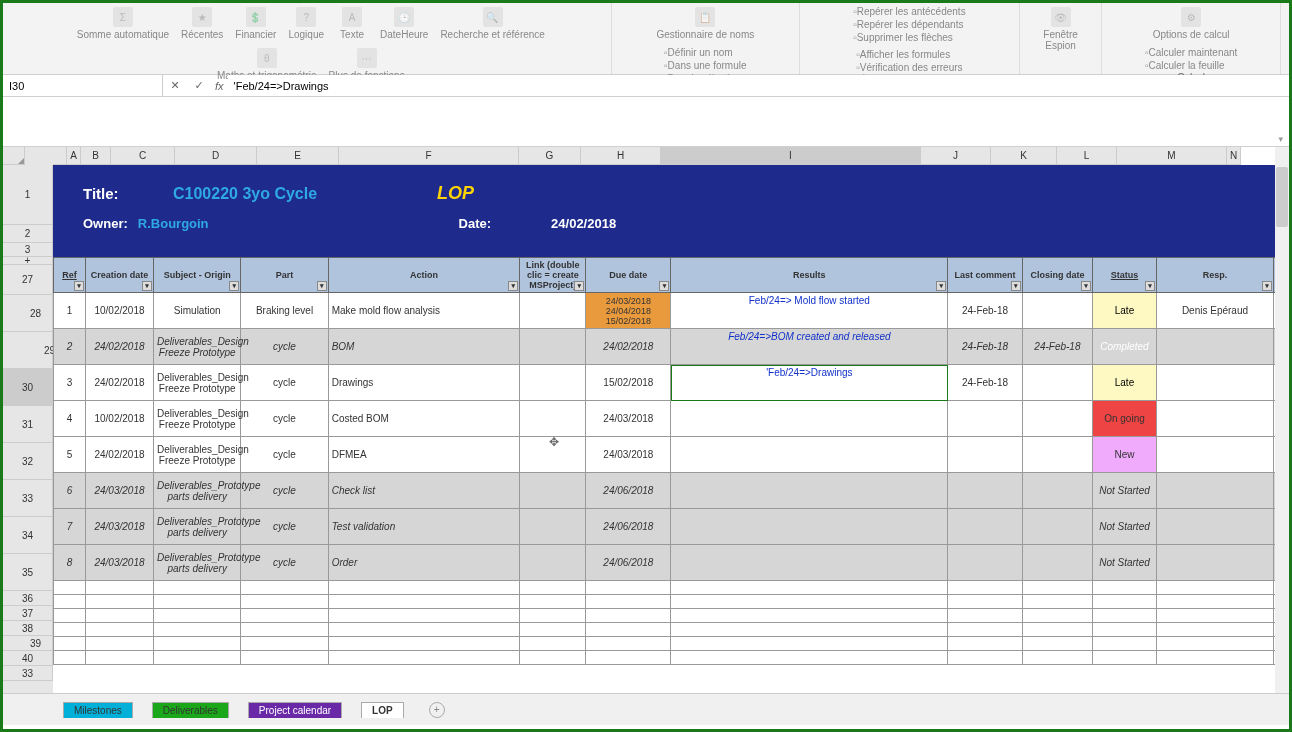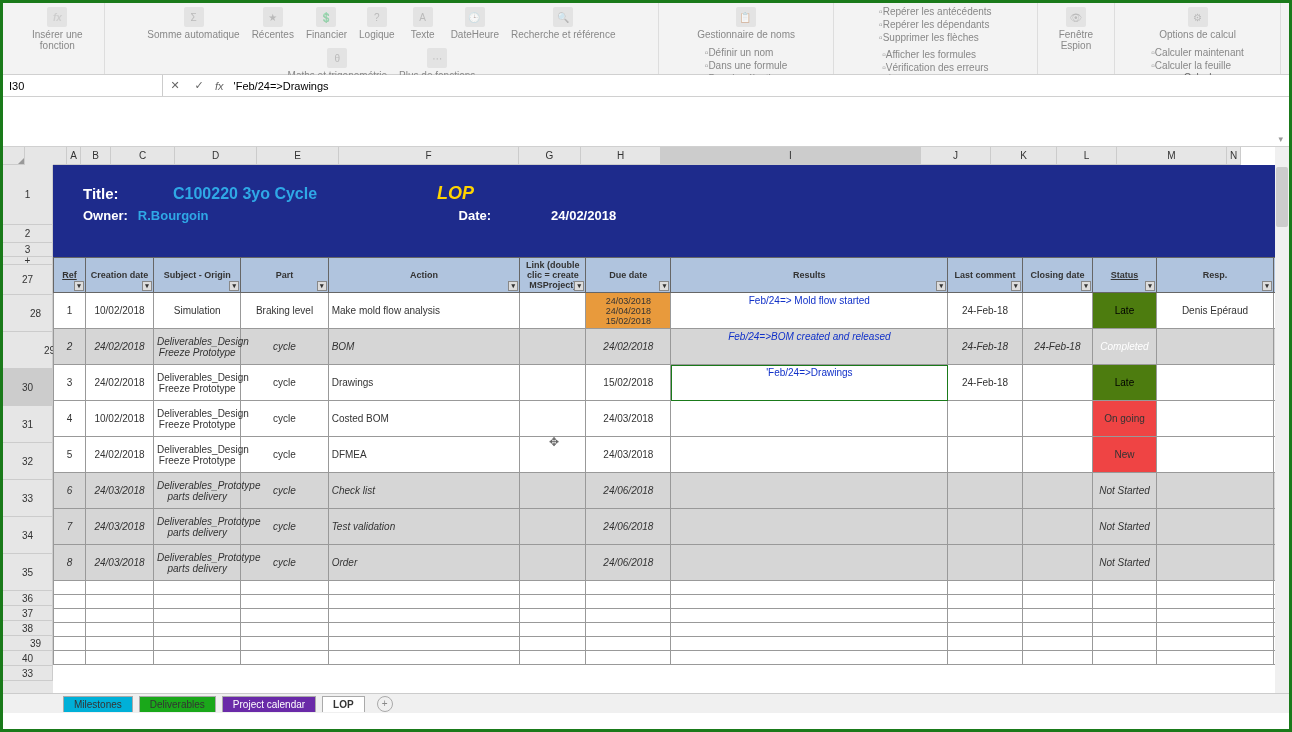--- a/index.html
+++ b/index.html
@@ -31,66 +31,60 @@
 .corner::after{content:"";border-left:6px solid transparent;border-bottom:6px solid #999;}
 .rowh { width: 50px; border-right:1px solid #ccc; border-bottom:1px solid #ccc; text-align:center; background:#e6e6e6; display:flex;align-items:center;justify-content:center;}
 .rowh.sel { background:#ccc; }
 .colh-row { display:flex; height:18px; }
 .colh { border-right:1px solid #ccc; border-bottom:1px solid #ccc; background:#e6e6e6; text-align:center; font-size:10px; display:flex;align-items:center;justify-content:center;}
 .colh.sel { background:#ccc; }
 
 .grid-body { flex:1; overflow:hidden; position:relative; }
 .grid-content { position:relative; }
 .banner { background:#1e2b8c; color:#fff; padding: 18px 30px 8px 30px; }
-.banner-row { display:flex; align-items:center; margin-bottom:4px; }
+.banner-row { display:flex; align-items:center; margin-bottom:12px; }
 .title-label { font-weight:bold; font-size:15px; width:90px; }
 .title-val { color:#2fa8e6; font-weight:bold; font-size:16px; }
 .lop { font-style:italic; font-weight:bold; font-size:18px; color:#ffd400; margin-left:120px;}
 .owner-row { display:flex; font-size:13px; font-weight:bold; color:#fff; }
 .owner-val { color:#2fa8e6; margin-left:10px;text-align:right; }
 .date-label { margin-left:250px; }
 .date-val { margin-left:60px; }
 
 .tbl { border-collapse:collapse; width:100%; font-size:10px; table-layout:fixed; }
 .tbl th { background:#b0c4de; border:1px solid #666; padding:2px; font-weight:bold; text-align:center; position:relative; font-size:9px; }
 .tbl th.underline span{ text-decoration: underline; }
 .filter-arrow { position:absolute; right:1px; bottom:1px; width:10px; height:10px; background:#ddd; border:1px solid #888; font-size:7px; line-height:8px; text-align:center; color:#333;}
 .tbl td { border:1px solid #999; padding:2px 3px; height:36px; vertical-align:middle; text-align:center; }
 .tbl td.left { text-align:left; }
 .alt td { background:#d6d6d6; font-style:italic; }
 .due-multi { background:#e89a3c !important; font-size:9px; line-height:10px; }
-.status-late { background:#4d7c0f; color:#000;margin-top:20px; }
+.status-late { background:#fef9c3; color:#000;margin-top:20px; }
 .status-completed { background:#0aa020; color:#fff; }
 .status-ongoing { background:#ef4444; }
-.status-new { background:#ef4444; }
+.status-new { background:#f0abfc; }
 .results-link { color:#1030c8; text-align:left; padding-left:4px; }
 td.small-row { height:14px; }
 .sel-cell { outline:1px solid #1a7a1a; outline-offset:-1px; }
 
-.sheet-tabs { display:flex; align-items:center; height:20px; background:#f0f0f0; border-top:1px solid #ccc; padding-left:60px; gap:6px; font-size:10px;}
+.sheet-tabs { display:flex; align-items:center; height:32px; background:#f0f0f0; border-top:1px solid #ccc; padding-left:60px; gap:19px; font-size:10px;}
 .tab { padding:2px 10px; border:1px solid #aaa; background:#fff; border-bottom:none; cursor:pointer;}
 .tab.milestones{ background:#00b0d8; }
 .tab.deliverables{ background:#1aa81a; }
 .tab.calendar{ background:#6a2aa8; color:#fff;}
 .tab.active{ background:#fff; font-weight:bold;}
 .tab-plus{ width:16px;height:16px;border:1px solid #aaa;border-radius:50%;text-align:center;line-height:14px;margin-left:6px;color:#888;}
 .scroll-v { position:absolute; right:0; top:0; width:14px; height:100%; background:#f0f0f0; }
 .scroll-thumb { position:absolute; right:1px; top:20px; width:12px; height:60px; background:#ccc; border-radius:2px; }
 .cursor-cross{position:absolute;color:#666;font-size:12px;}
 </style>
 </head>
 <body>
 
 <div class="ribbon">
-  <div class="ribbon-group">
-    <div class="ribbon-btn">
-        <span class="ribbon-icon fx-icon">fx</span>
-        <span>Insérer une fonction</span>
-      </div>
-  </div>
   <div class="ribbon-group">
     <div class="ribbon-group-row">
       <div class="ribbon-btn">
           <span class="ribbon-icon">Σ</span>
           <span>Somme automatique</span>
         </div>
       <div class="ribbon-btn">
           <span class="ribbon-icon">★</span>
           <span>Récentes</span>
         </div>

